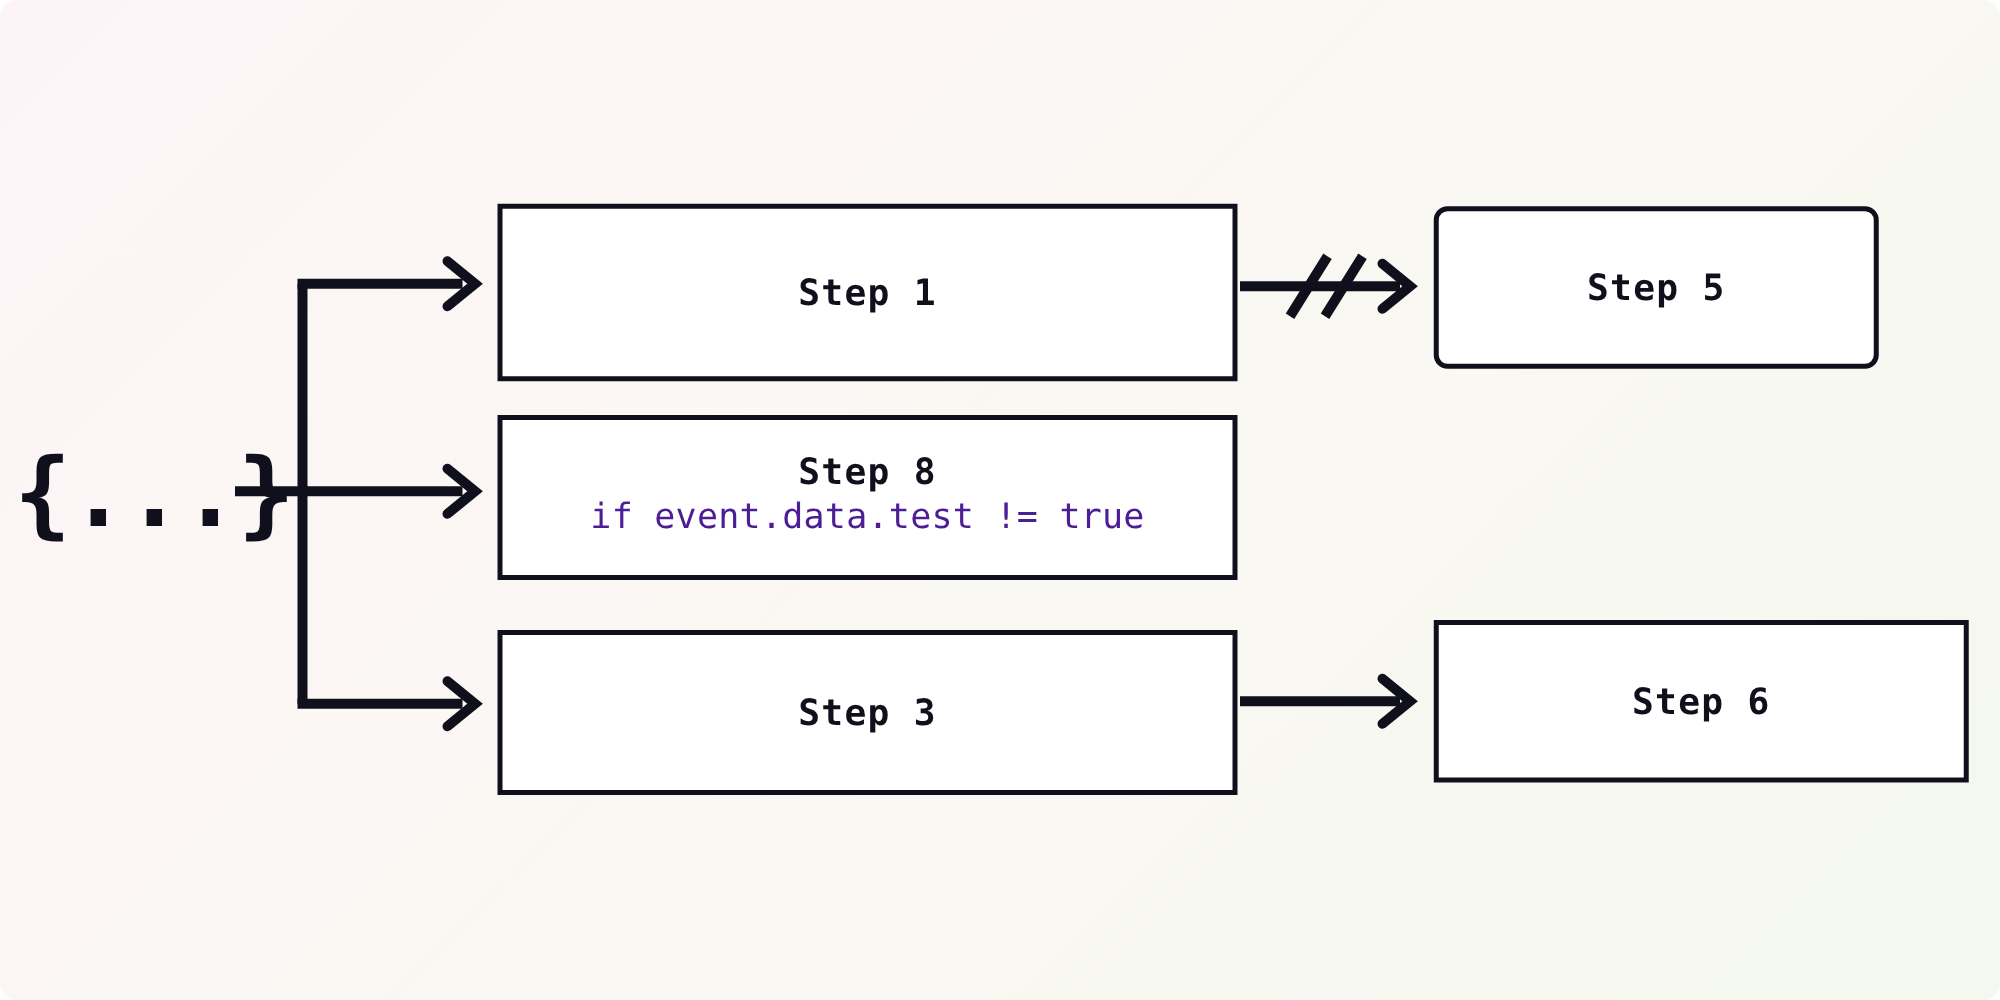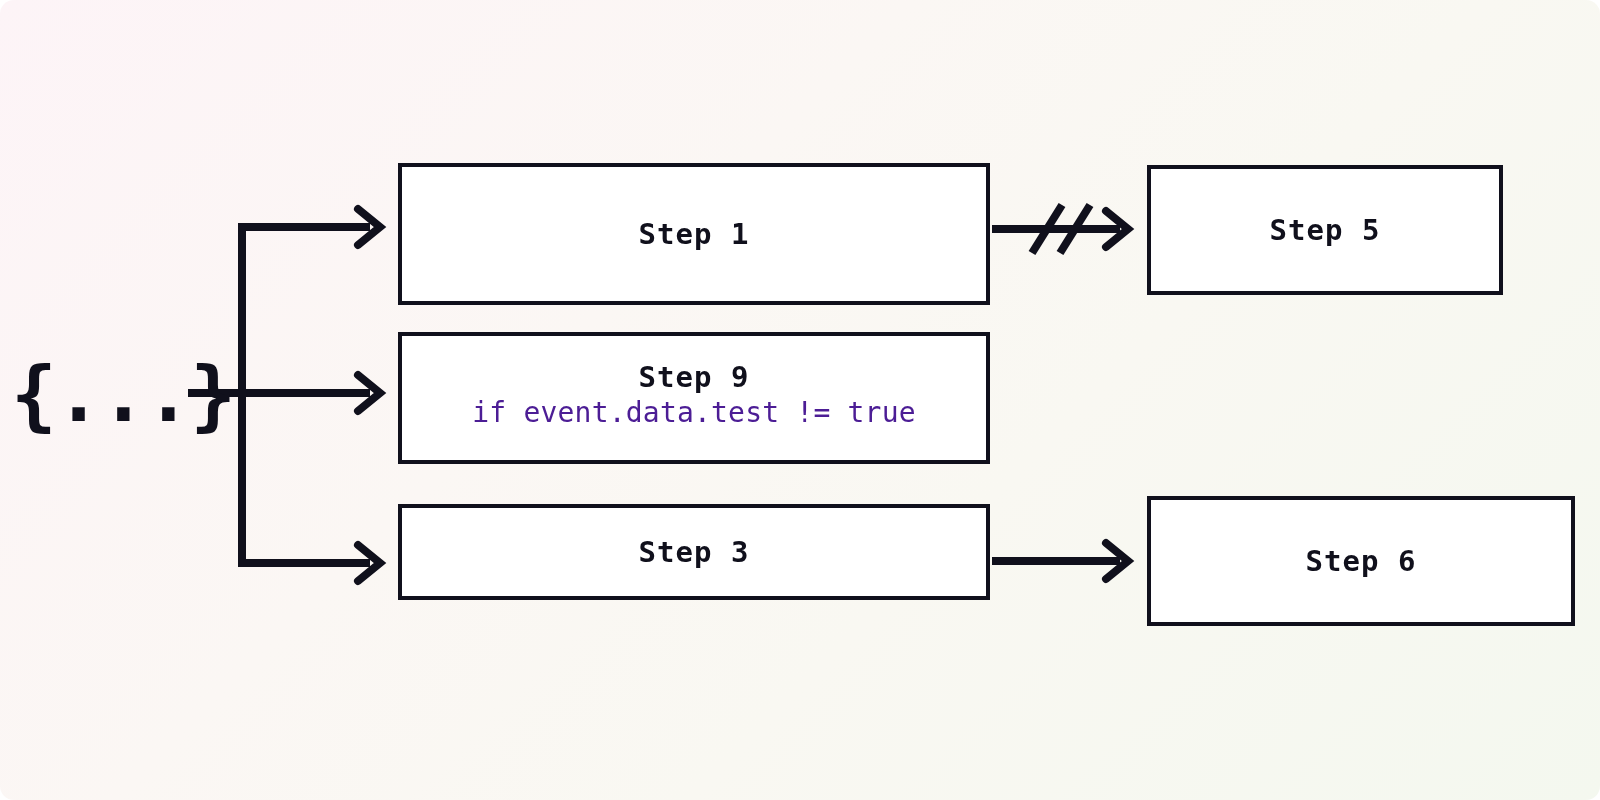--- a/index.html
+++ b/index.html
@@ -54,22 +54,22 @@
     letter-spacing: 0.2px;
     color: #4c1d95;
     line-height: 1.2;
     margin-top: 4px;
     white-space: pre;
   }
   .has-sub .node-title { margin-top: -4px; }
 
   #box-step1 { left: 398px; top: 163px;  width: 592px; height: 142px; }
   #box-step2 { left: 398px; top: 332px;  width: 592px; height: 132px; }
-  #box-step3 { left: 398px; top: 504px;  width: 592px; height: 96px; }
-  #box-step5 { left: 1147px; top: 165px; width: 356px; height: 130px; }
+  #box-step3 { left: 398px; top: 504px;  width: 592px; height: 132px; }
+  #box-step5 { left: 1147px; top: 165px; width: 356px; height: 130px; border-radius: 11px; }
   #box-step6 { left: 1147px; top: 496px; width: 428px; height: 130px; }
 
   #source-node {
     position: absolute;
     left: 58px;
     top: 340px;
     width: 130px;
     height: 110px;
     display: flex;
     align-items: center;
@@ -132,21 +132,21 @@
 
   <div id="source-node">
     <span class="brace-text">{...}</span>
   </div>
 
   <div class="node-box" id="box-step1">
     <span class="node-title">Step 1</span>
   </div>
 
   <div class="node-box has-sub" id="box-step2">
-    <span class="node-title">Step 9</span>
+    <span class="node-title">Step 8</span>
     <span class="node-sub">if event.data.test != true</span>
   </div>
 
   <div class="node-box" id="box-step3">
     <span class="node-title">Step 3</span>
   </div>
 
   <div class="node-box" id="box-step5">
     <span class="node-title">Step 5</span>
   </div>

